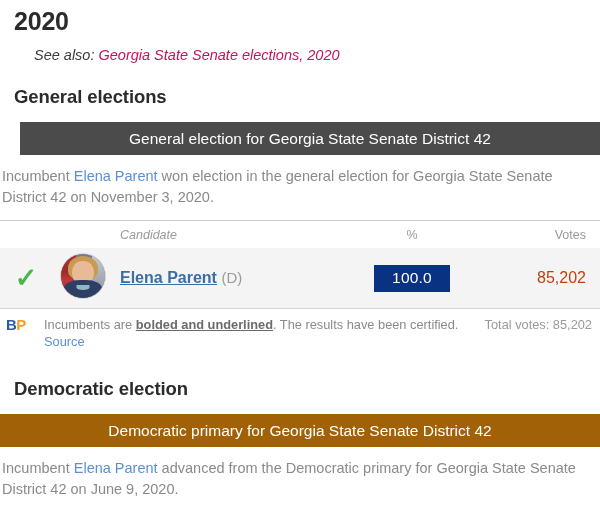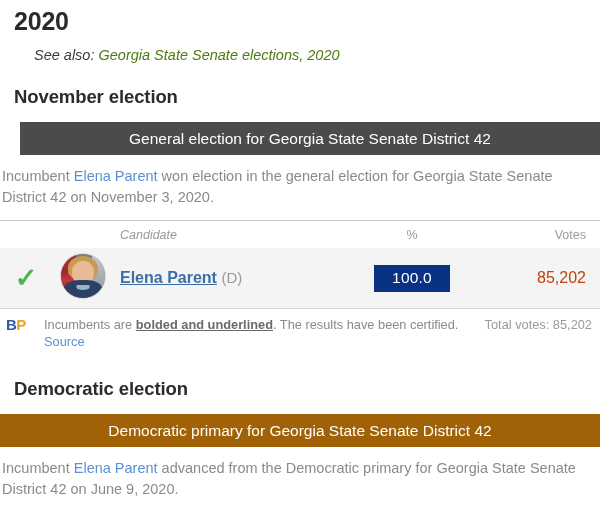--- a/index.html
+++ b/index.html
@@ -38,21 +38,21 @@
     padding: 10px 0 0 34px;
     font-size: 14.5px;
     font-style: italic;
     line-height: 18px;
     color: #3d3d3d;
   }
   .see-also .prefix {
     color: #3d3d3d;
   }
   .see-also .link {
-    color: #4d7c0f;
+    color: #be185d;
     text-decoration: none;
     font-style: italic;
     cursor: pointer;
   }
 
   
   .section-heading {
     font-size: 18.5px;
     font-weight: bold;
     color: #2b2b2b;
@@ -286,21 +286,21 @@
 
 <div class="page">
 
   <h1 class="year-heading">2020</h1>
 
   <div class="see-also">
     <span class="prefix">See also:</span>
     <span class="link">Georgia State Senate elections, 2020</span>
   </div>
 
-  <h2 class="section-heading">November election</h2>
+  <h2 class="section-heading">General elections</h2>
 
   <div class="result-box">
 
     <div class="bar bar-general">General election for Georgia State Senate District 42</div>
 
     <div class="desc">
       <span>Incumbent </span><span class="link">Elena Parent</span><span> won election in the general election for Georgia State Senate District 42 on November 3, 2020.</span>
     </div>
 
     <div class="rule-strong"></div>

